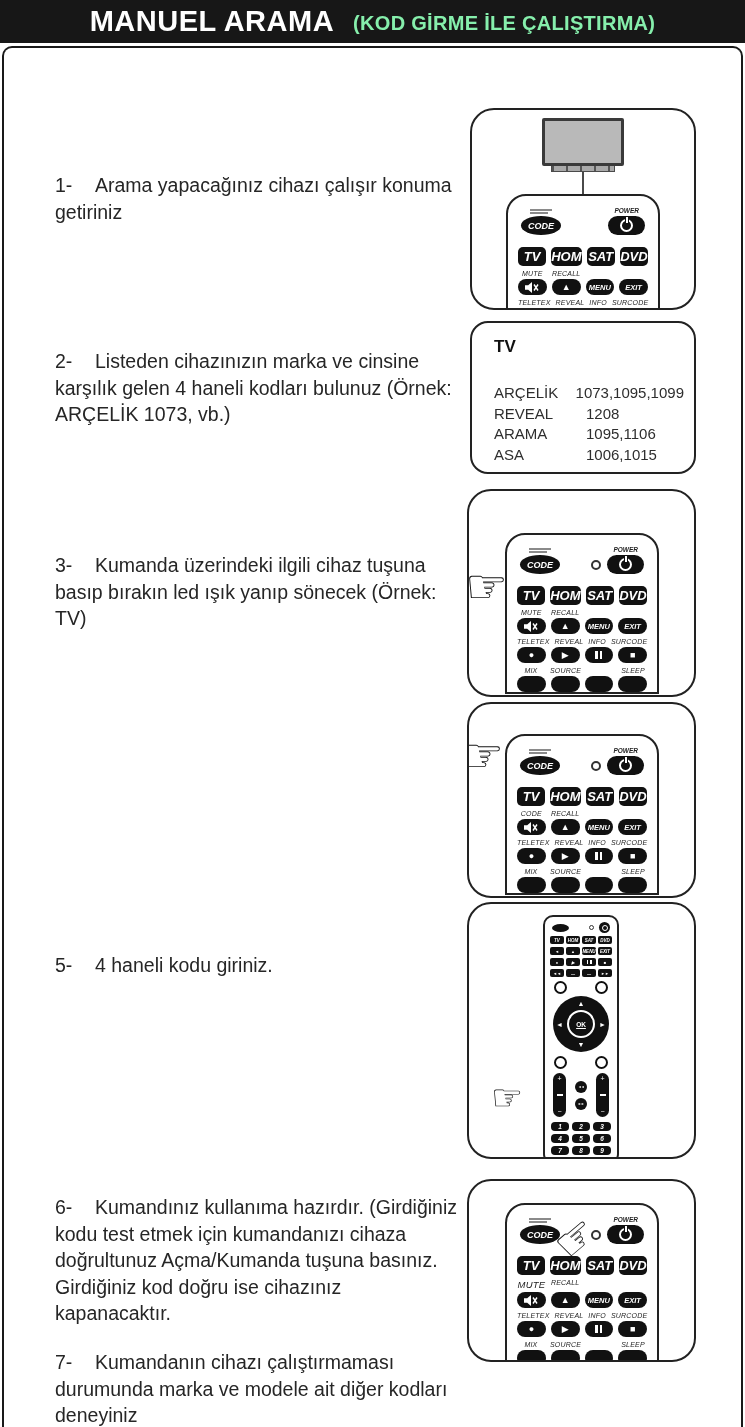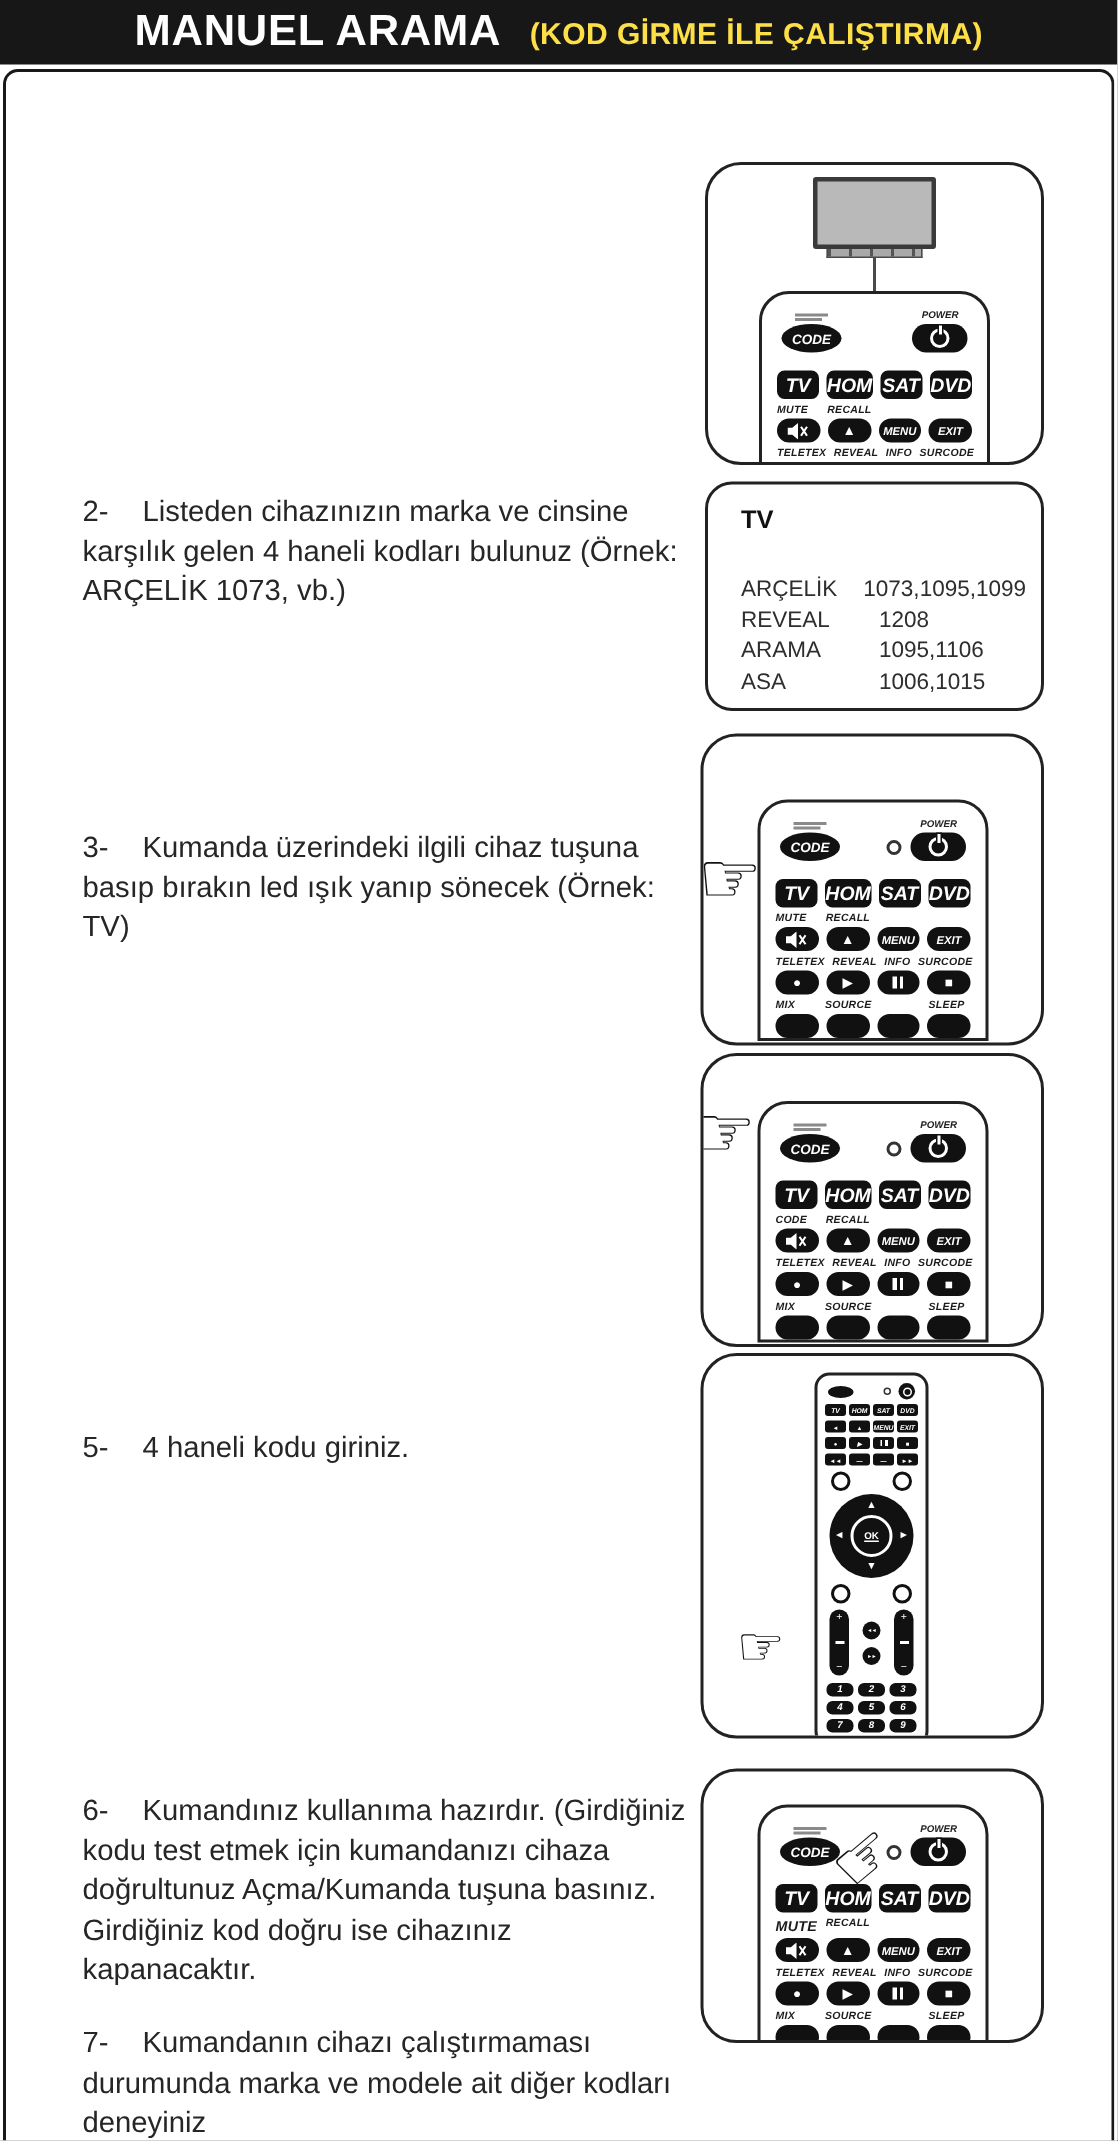--- a/index.html
+++ b/index.html
@@ -2,21 +2,21 @@
 <html><head>
 <meta charset="utf-8">
 <style>
   html,body{margin:0;padding:0;background:#fff;}
   .page{position:relative;width:745px;height:1427px;overflow:hidden;background:#fff;
         font-family:"Liberation Sans",sans-serif;color:#222;}
   
   .header{position:absolute;left:0;top:0;width:745px;height:43px;background:#171717;
           display:flex;align-items:center;justify-content:center;gap:19px;}
   .header-title{color:#fff;font-size:29px;font-weight:bold;letter-spacing:.5px;}
-  .header-sub{color:#fde047;font-size:20px;font-weight:bold;margin-top:4px;letter-spacing:.3px;}
+  .header-sub{color:#86efac;font-size:20px;font-weight:bold;margin-top:4px;letter-spacing:.3px;}
   
   .frame{position:absolute;left:2px;top:46px;width:737px;height:1400px;
          border:2px solid #191919;border-bottom:none;border-radius:10px 10px 0 0;}
   
   .step{position:absolute;left:55px;width:406px;font-size:19.5px;line-height:26.5px;color:#262626;margin:0;}
   .step .num{display:inline-block;min-width:40px;}
   
   .illus{position:absolute;background:#fff;border:2px solid #222;border-radius:24px;overflow:hidden;}
   .box1{left:470px;top:108px;width:222px;height:198px;}
   .box2{left:470px;top:321px;width:222px;height:149px;border-radius:18px;}
@@ -46,21 +46,21 @@
   .v-box1 .led{visibility:hidden;}
   .pwr-btn{width:37px;height:19px;background:#111;border-radius:10px;display:flex;align-items:center;justify-content:center;}
   .pwr-ico{position:relative;width:9px;height:9px;border:2px solid #fff;border-radius:50%;}
   .pwr-ico::after{content:"";position:absolute;left:50%;top:-4px;transform:translateX(-50%);
                   width:2px;height:6px;background:#fff;box-shadow:0 0 0 1px #111;}
   .rgrid{display:grid;grid-template-columns:repeat(4,1fr);gap:5px;padding:0 10px;}
   .devices{margin-top:12px;}
   .dev-btn{background:#111;color:#fff;font-style:italic;font-weight:bold;font-size:13px;
            text-align:center;height:19px;line-height:19px;border-radius:5px;}
   .labs{margin-top:4px;}
-  .lab{font-size:7px;font-weight:bold;font-style:italic;text-align:left;color:#1c1c1c;
+  .lab{font-size:7px;font-weight:normal;font-style:italic;text-align:center;color:#1c1c1c;
        letter-spacing:.2px;white-space:nowrap;overflow:visible;}
   .v-box6 .mute-label{font-size:9.5px;}
   .keys{margin-top:2px;}
   .key{background:#111;color:#fff;height:16px;border-radius:8px;
        display:flex;align-items:center;justify-content:center;font-size:8px;}
   .key.txt{font-style:italic;font-weight:bold;font-size:7.5px;}
   .glyph{font-size:9px;line-height:1;}
   .pause-ico{display:inline-flex;gap:2px;}
   .pause-ico i{width:2.5px;height:8px;background:#fff;}
   
@@ -115,21 +115,24 @@
 
 <div class="page">
 
   <div class="header">
     <span class="header-title">MANUEL ARAMA</span>
     <span class="header-sub">(KOD GİRME İLE ÇALIŞTIRMA)</span>
   </div>
 
   <div class="frame"></div>
 
-  <p class="step" style="top:328px">
+  <p class="step" style="top:172px">
+    <span class="num">1-</span><span>Arama yapacağınız cihazı çalışır konuma getiriniz</span>
+  </p>
+  <p class="step" style="top:348px">
     <span class="num">2-</span><span>Listeden cihazınızın marka ve cinsine karşılık gelen 4 haneli kodları bulunuz (Örnek: ARÇELİK 1073, vb.)</span>
   </p>
   <p class="step" style="top:552px">
     <span class="num">3-</span><span>Kumanda üzerindeki ilgili cihaz tuşuna basıp bırakın led ışık yanıp sönecek (Örnek: TV)</span>
   </p>
   <p class="step" style="top:952px">
     <span class="num">5-</span><span>4 haneli kodu giriniz.</span>
   </p>
   <p class="step" style="top:1194px">
     <span class="num">6-</span><span>Kumandınız kullanıma hazırdır. (Girdiğiniz kodu test etmek için kumandanızı cihaza doğrultunuz Açma/Kumanda tuşuna basınız. Girdiğiniz kod doğru ise cihazınız kapanacaktır.</span>

